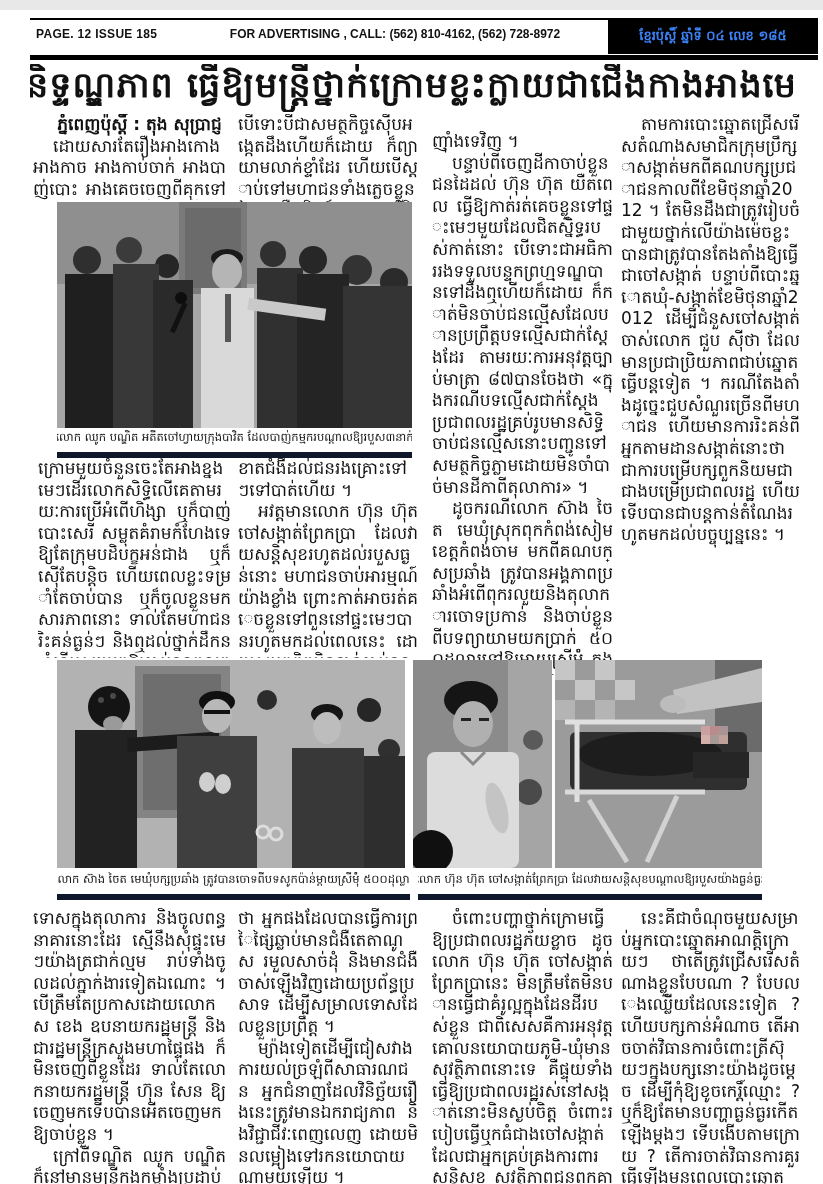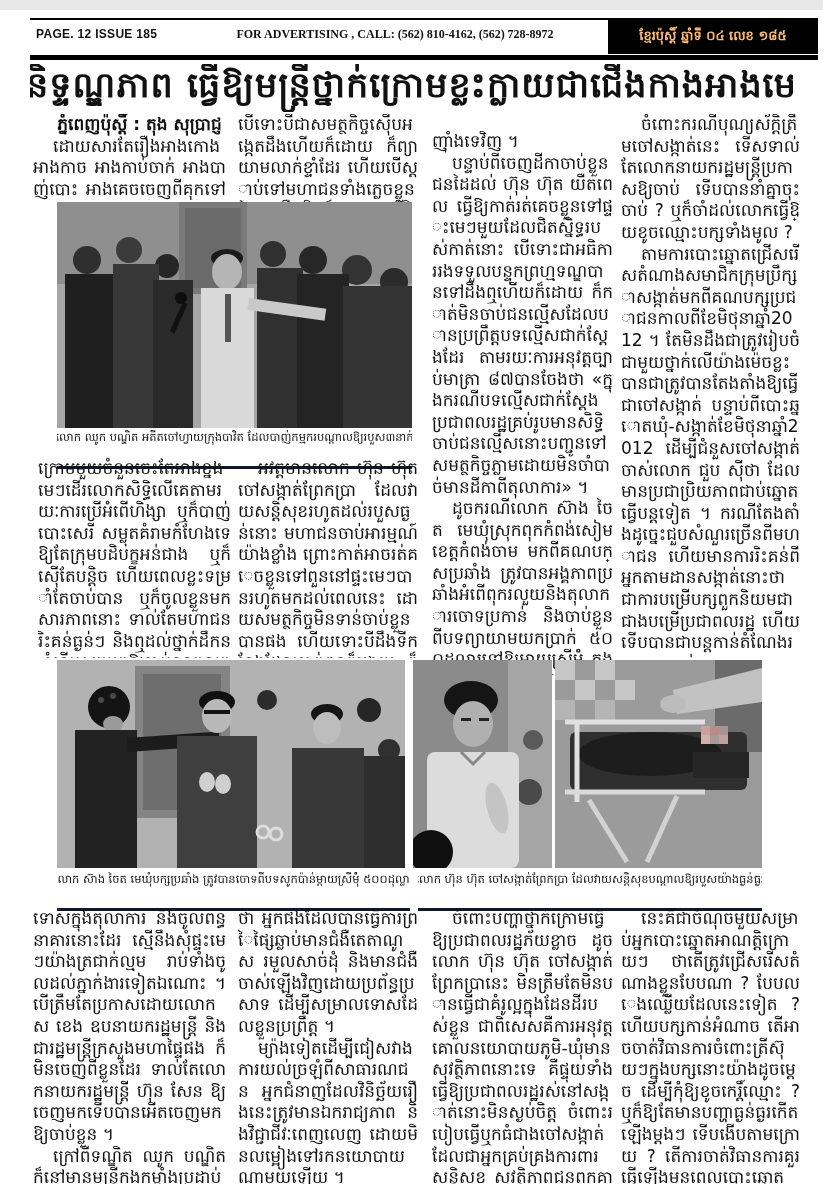--- a/index.html
+++ b/index.html
@@ -15,28 +15,28 @@
   
   .top-rule{position:absolute;left:30px;top:8px;width:788px;height:2px;background:#000;}
   .heavy-rule{position:absolute;left:30px;top:45px;width:788px;height:5px;background:#000;}
   .hdr-left{
     position:absolute;left:36px;top:17px;width:200px;
     font-family:"Liberation Sans",sans-serif;font-weight:bold;font-size:12px;letter-spacing:.3px;
     white-space:nowrap;
   }
   .hdr-center{
     position:absolute;left:225px;top:17px;width:340px;text-align:center;
-    font-family:Liberation Serif, serif;font-weight:bold;font-size:12px;
+    font-family:Liberation Sans, sans-serif;font-weight:bold;font-size:12px;
     white-space:nowrap;overflow:hidden;
   }
   .hdr-box{
     position:absolute;left:608px;top:8px;width:210px;height:36px;background:#000;
     display:flex;align-items:center;justify-content:center;overflow:hidden;
   }
-  .hdr-box span{color:#fdba74;font-size:13px;font-weight:bold;white-space:nowrap;}
+  .hdr-box span{color:#3b82f6;font-size:13px;font-weight:bold;white-space:nowrap;}
   
   .headline{
     position:absolute;left:30px;top:54px;width:763px;height:48px;
     display:flex;align-items:center;justify-content:center;overflow:hidden;
   }
   .headline span{font-size:35px;font-weight:bold;white-space:nowrap;letter-spacing:1px;}
   
   .col{
     position:absolute;overflow:hidden;
     font-size:17px;line-height:21.6px;
@@ -48,21 +48,21 @@
     display:flex;justify-content:center;overflow:hidden;
     font-weight:bold;white-space:nowrap;text-indent:0;margin:0 0 1px 0;
   }
   
   .photo{position:absolute;overflow:hidden;background:#9a9a9a;}
   .photo svg{display:block;width:100%;height:100%;}
   .caption{
     position:absolute;height:20px;
     display:flex;justify-content:center;align-items:flex-start;overflow:hidden;
     font-size:11.5px;white-space:nowrap;
-    border-bottom:3px solid #0f172a;padding-bottom:16px;
+    border-bottom:6px solid #0f172a;padding-bottom:2px;
   }
 </style>
 </head>
 <body>
 
 <div class="page">
 
   <div class="top-rule"></div>
   <div class="hdr-left">PAGE. 12  ISSUE 185</div>
   <div class="hdr-center">FOR ADVERTISING ,  CALL: (562) 810-4162, (562) 728-8972</div>
@@ -115,31 +115,31 @@
   <div class="caption" style="left:57px;top:420px;width:355px;">
     <span>លោក ឈូក បណ្ឌិត អតីតចៅហ្វាយក្រុងបាវិត ដែលបាញ់កម្មករបណ្តាលឱ្យរបួស៣នាក់</span>
   </div>
 
   <div class="col" style="left:38px;top:448px;width:193px;height:200px;">
     <p class="noindent">ក្រោមមួយចំនួនចេះតែអាងខ្នងមេៗដើរលោកសិទ្ធិលើគេតាមរយៈការប្រើអំពើហិង្សា ឬក៏បាញ់បោះសេរី សម្លុតគំរាមកំហែងទេ ឱ្យតែក្រុមបដិបក្ខអន់ជាង ឬក៏ស៊ើតែបន្តិច ហើយពេលខ្លះទម្រាំតែចាប់បាន ឬក៏ចូលខ្លួនមកសារភាពនោះ ទាល់តែមហាជនរិះគន់ធ្ងន់ៗ និងឮដល់ថ្នាក់ដឹកនាំទើបសម្រេចឱ្យចាប់ខ្លួនចូលតុលាការ ។</p>
     <p>ដូចជាករណីទណ្ឌិត ឈូក បណ្ឌិត អតីតចៅហ្វាយក្រុងបាវិត ដែលបានបាញ់បោះឱ្យរបួសស្ត្រីកម្មការនី៣នាក់ ទម្រាំតែបានចូលខ្លួនឱ្យកាត់ទោស</p>
   </div>
 
   <div class="col" style="left:238px;top:448px;width:180px;height:200px;">
+    <p class="noindent">ខាតជំងឺដល់ជនរងគ្រោះទៅៗទៅបាត់ហើយ ។</p>
     <p>អវត្តមានលោក ហ៊ុន ហ៊ុត ចៅសង្កាត់ព្រែកប្រា ដែលវាយសន្តិសុខរហូតដល់របួសធ្ងន់នោះ មហាជនចាប់អារម្មណ៍យ៉ាងខ្លាំង ព្រោះកាត់អាចរត់គេចខ្លួនទៅពួននៅផ្ទះមេៗបានរហូតមកដល់ពេលនេះ ដោយសមត្ថកិច្ចមិនទាន់ចាប់ខ្លួនបានផង ហើយទោះបីដឹងទីកន្លែងដែលកាត់ពួនក៏ដោយ ក៏មិនហ៊ានចូលទៅចាប់ដែរ ។</p>
   </div>
 
   <div class="col" style="left:432px;top:121px;width:181px;height:544px;">
     <p class="noindent">ញ៉ាំងទេវិញ ។</p>
     <p>បន្ទាប់ពីចេញដីកាចាប់ខ្លួនជនដៃដល់ ហ៊ុន ហ៊ុត យឺតពេល ធ្វើឱ្យកាត់រត់គេចខ្លួនទៅផ្ទះមេៗមួយដែលជិតស្និទ្ធរបស់កាត់នោះ បើទោះជាអធិការរងទទួលបន្ទុកព្រហ្មទណ្ឌបានទៅដឹងឮហើយក៏ដោយ ក៏កាត់មិនចាប់ជនល្មើសដែលបានប្រព្រឹត្តបទល្មើសជាក់ស្តែងដែរ តាមរយៈការអនុវត្តច្បាប់មាត្រា ៨៧បានចែងថា «ក្នុងករណីបទល្មើសជាក់ស្តែង ប្រជាពលរដ្ឋគ្រប់រូបមានសិទ្ធិចាប់ជនល្មើសនោះបញ្ជូនទៅសមត្ថកិច្ចភ្លាមដោយមិនចាំបាច់មានដីកាពីតុលាការ» ។</p>
     <p>ដូចករណីលោក ស៊ាង ចៃត មេឃុំស្រុកពុកកំពង់សៀម ខេត្តកំពង់ចាម មកពីគណបក្សប្រឆាំង ត្រូវបានអង្គភាពប្រឆាំងអំពើពុករលួយនិងតុលាការចោទប្រកាន់ និងចាប់ខ្លួនពីបទព្យាយាមយកប្រាក់ ៥០០ដុល្លារទៅឱ្យម្តាយស្រីម៉ុំ ក្នុងករណីរឿងអាស្រូវផ្លូវភេទជាមួយលោក</p>
   </div>
 
   <div class="col" style="left:621px;top:104px;width:179px;height:544px;">
-    <p>ចំពោះករណីបុណ្យស័ក្តិត្រឹមចៅសង្កាត់នេះ ទើសទាល់តែលោកនាយករដ្ឋមន្ត្រីប្រកាសឱ្យចាប់ ទើបបាននាំគ្នាចុះចាប់ ? ឬក៏ចាំដល់លោកធ្វើឱ្យខូចឈ្មោះបក្សទាំងមូល ?</p>
     <p>តាមការបោះឆ្នោតជ្រើសរើសតំណាងសមាជិកក្រុមប្រឹក្សាសង្កាត់មកពីគណបក្សប្រជាជនកាលពីខែមិថុនាឆ្នាំ2012 ។ តែមិនដឹងជាត្រូវរៀបចំជាមួយថ្នាក់លើយ៉ាងម៉េចខ្លះ បានជាត្រូវបានតែងតាំងឱ្យធ្វើជាចៅសង្កាត់ បន្ទាប់ពីបោះឆ្នោតឃុំ-សង្កាត់ខែមិថុនាឆ្នាំ2012 ដើម្បីជំនួសចៅសង្កាត់ចាស់លោក ជួប ស៊ីថា ដែលមានប្រជាប្រិយភាពជាប់ឆ្នោតធ្វើបន្តទៀត ។ ករណីតែងតាំងដូច្នេះជួបសំណួរច្រើនពីមហាជន ហើយមានការរិះគន់ពីអ្នកតាមដានសង្កាត់នោះថា ជាការបម្រើបក្សពួកនិយមជាជាងបម្រើប្រជាពលរដ្ឋ ហើយទើបបានជាបន្តកាន់តំណែងរហូតមកដល់បច្ចុប្បន្ននេះ ។</p>
   </div>
 
   <div class="photo" style="left:57px;top:650px;width:348px;height:208px;">
     <svg viewBox="0 0 348 208" preserveAspectRatio="none">
       <rect width="348" height="208" fill="#b2b2b2"></rect>
       <rect x="78" y="6" width="95" height="152" fill="#848484"></rect>
       <rect x="86" y="14" width="78" height="136" fill="#6e6e6e"></rect>
       <circle cx="210" cy="40" r="10" fill="#2c2c2c"></circle>
       <circle cx="312" cy="50" r="12" fill="#262626"></circle>

